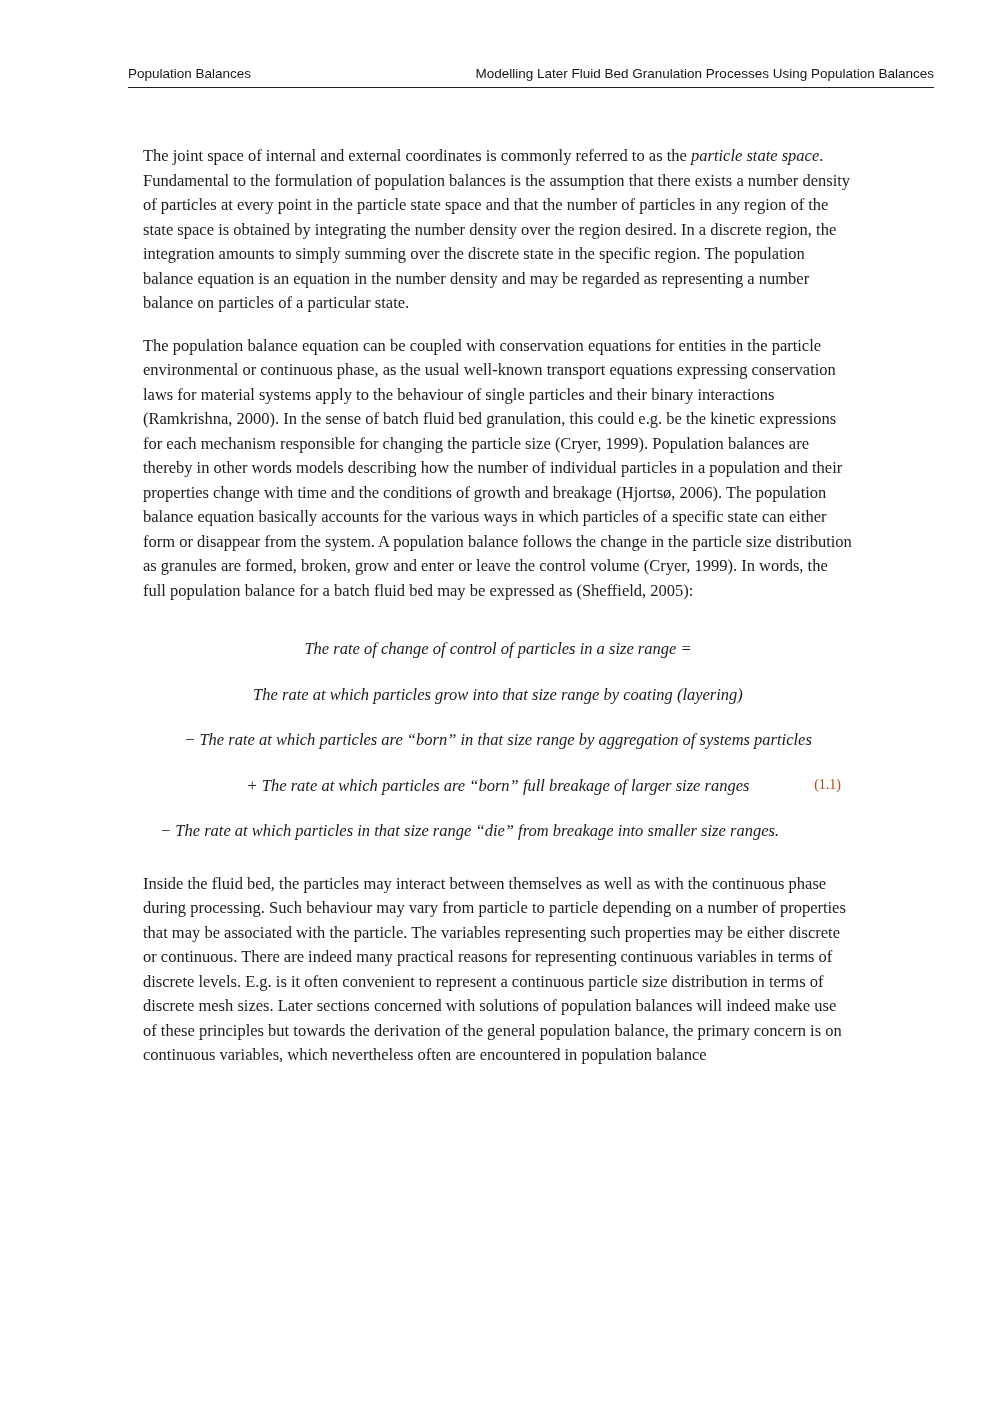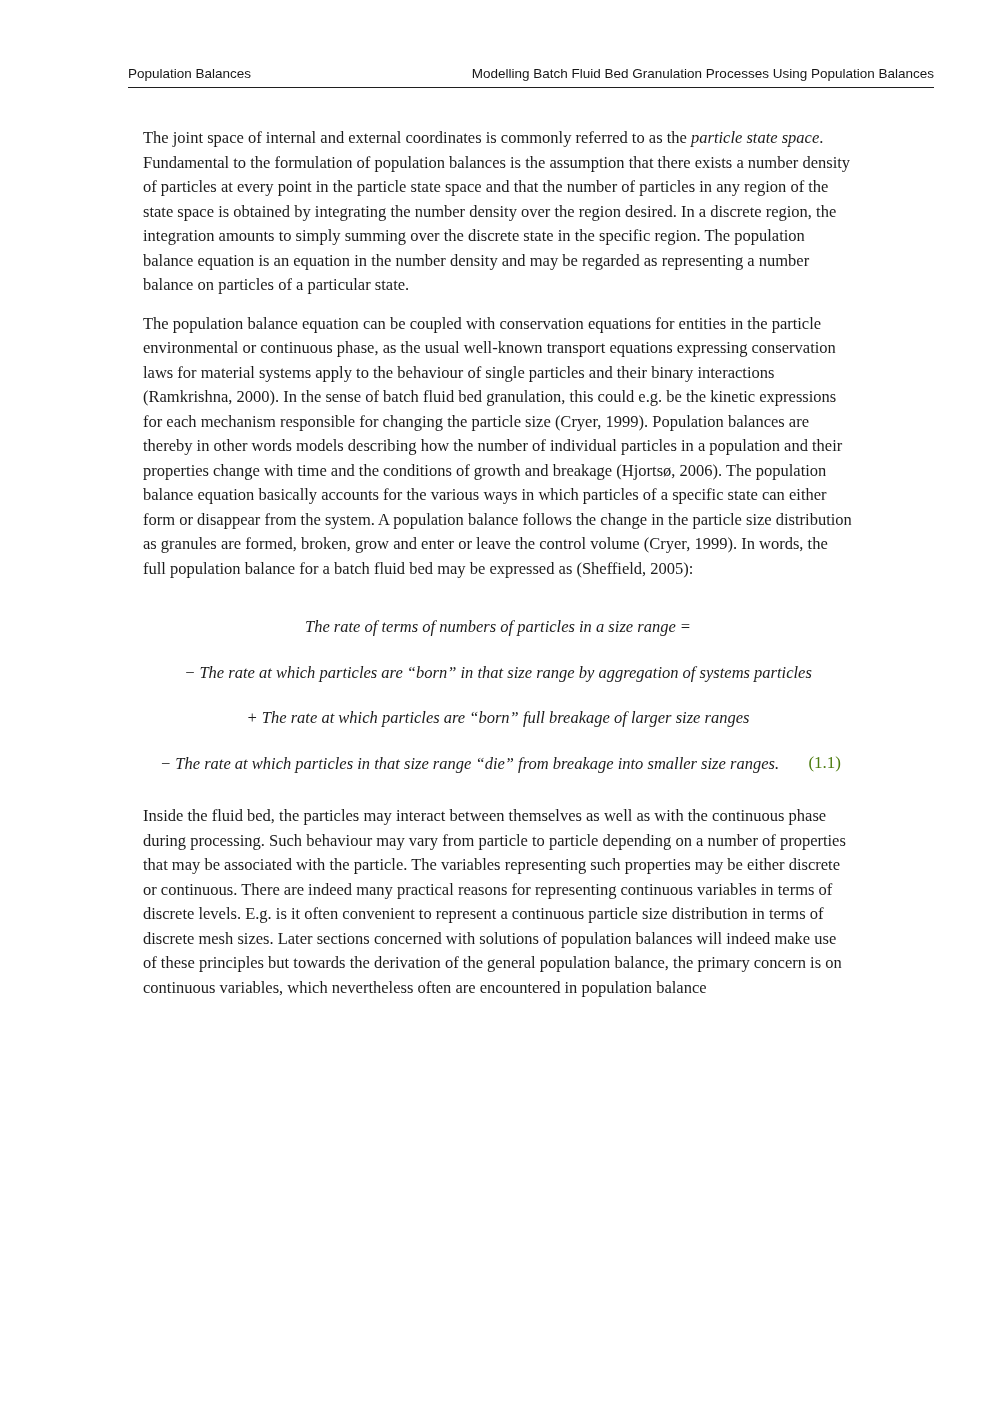--- a/index.html
+++ b/index.html
@@ -44,21 +44,21 @@
   .content {
     position: absolute;
     left: 143px;
     top: 126px;
     width: 710px;
     font-size: 16.5px;
     line-height: 24.5px;
     text-align: left;
   }
   .content p.body-par {
-    margin: 0 0 14px 0;
+    margin: 18px 0 14px 0;
   }
   .equation {
     position: relative;
     margin: 34px 0 28px 0;
   }
   .equation p.eq {
     font-style: italic;
     text-align: center;
     margin: 0 0 21px 0;
     padding: 0 34px;
@@ -72,47 +72,48 @@
   .eq-sign {
     display: inline-block;
     min-width: 30px;
     text-align: left;
   }
   .eq-label {
     position: absolute;
     right: 12px;
     top: 136px;
     font-style: normal;
-    font-size: 17px;
-    color: #4d7c0f;
+    font-size: 14px;
+    color: #c2410c;
   }
   em {
     font-style: italic;
   }
 </style>
 </head>
 <body>
 
 <div class="page">
 
   <div class="header">
     <span class="left">Population Balances</span>
-    <span class="right">Modelling Batch Fluid Bed Granulation Processes Using Population Balances</span>
+    <span class="right">Modelling Later Fluid Bed Granulation Processes Using Population Balances</span>
   </div>
 
   <hr class="rule">
 
   <div class="content">
 
     <p class="body-par"><span>The joint space of internal and external coordinates is commonly referred to as the </span><em>particle state space</em><span>. Fundamental to the formulation of population balances is the assumption that there exists a number density of particles at every point in the particle state space and that the number of particles in any region of the state space is obtained by integrating the number density over the region desired. In a discrete region, the integration amounts to simply summing over the discrete state in the specific region. The population balance equation is an equation in the number density and may be regarded as representing a number balance on particles of a particular state.</span></p>
 
     <p class="body-par">The population balance equation can be coupled with conservation equations for entities in the particle environmental or continuous phase, as the usual well-known transport equations expressing conservation laws for material systems apply to the behaviour of single particles and their binary interactions (Ramkrishna, 2000). In the sense of batch fluid bed granulation, this could e.g. be the kinetic expressions for each mechanism responsible for changing the particle size (Cryer, 1999). Population balances are thereby in other words models describing how the number of individual particles in a population and their properties change with time and the conditions of growth and breakage (Hjortsø, 2006). The population balance equation basically accounts for the various ways in which particles of a specific state can either form or disappear from the system. A population balance follows the change in the particle size distribution as granules are formed, broken, grow and enter or leave the control volume (Cryer, 1999). In words, the full population balance for a batch fluid bed may be expressed as (Sheffield, 2005):</p>
 
     <div class="equation">
-      <p class="eq">The rate of terms of numbers of particles in a size range =</p>
+      <p class="eq">The rate of change of control of particles in a size range =</p>
+      <p class="eq">The rate at which particles grow into that size range by coating (layering)</p>
       <p class="eq">− The rate at which particles are “born” in that size range by aggregation of systems particles</p>
       <p class="eq">+ The rate at which particles are “born” full breakage of larger size ranges</p>
       <p class="eq-left">− The rate at which particles in that size range “die” from breakage into smaller size ranges.</p>
       <span class="eq-label">(1.1)</span>
     </div>
 
     <p class="body-par">Inside the fluid bed, the particles may interact between themselves as well as with the continuous phase during processing. Such behaviour may vary from particle to particle depending on a number of properties that may be associated with the particle. The variables representing such properties may be either discrete or continuous. There are indeed many practical reasons for representing continuous variables in terms of discrete levels. E.g. is it often convenient to represent a continuous particle size distribution in terms of discrete mesh sizes. Later sections concerned with solutions of population balances will indeed make use of these principles but towards the derivation of the general population balance, the primary concern is on continuous variables, which nevertheless often are encountered in population balance</p>
 
   </div>
 

